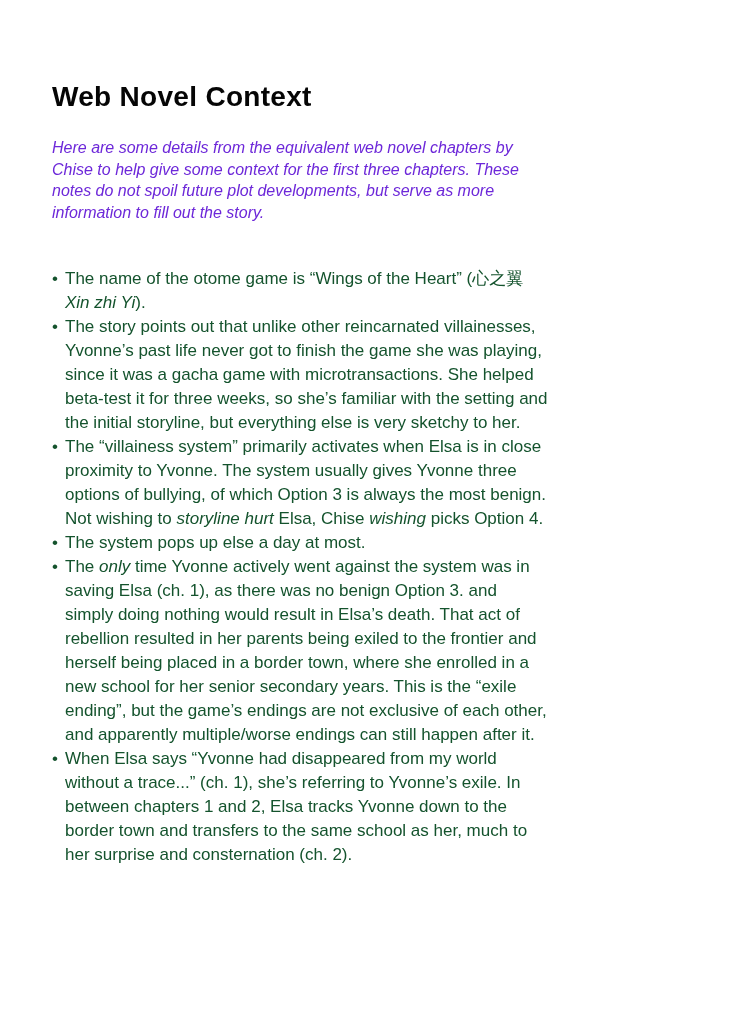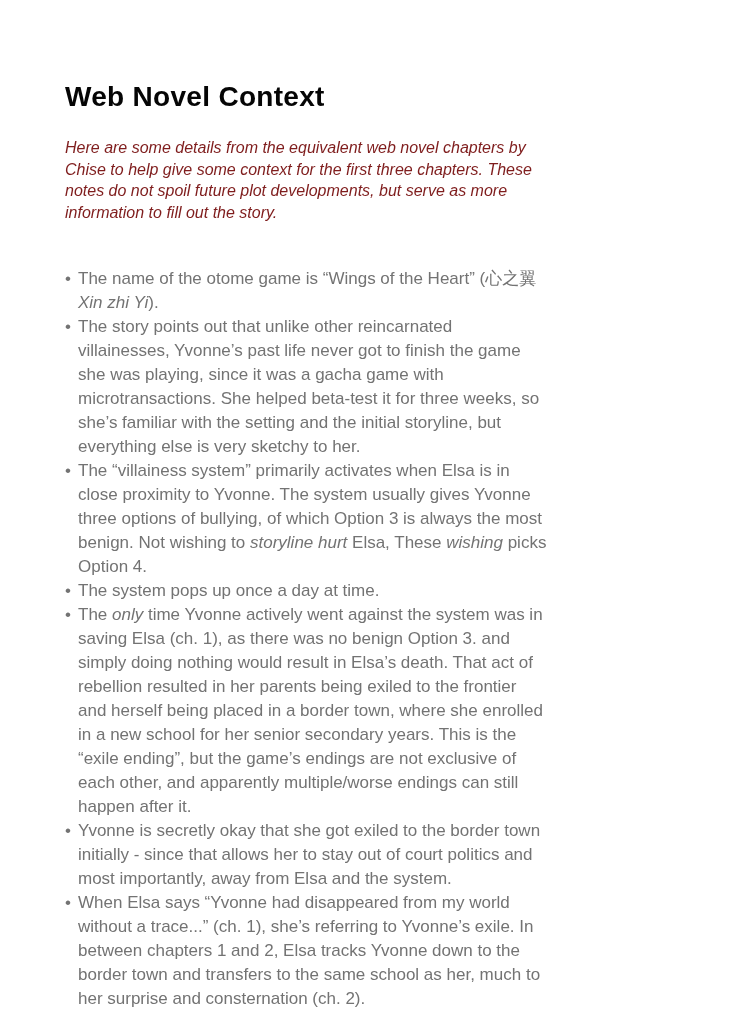--- a/index.html
+++ b/index.html
@@ -11,47 +11,47 @@
     width: 750px;
     height: 1031px;
     font-family: "Liberation Sans", sans-serif;
     color: #0d0d0d;
     overflow: hidden;
   }
   .page {
     box-sizing: border-box;
     width: 636px;
     height: 1031px;
-    padding: 82px 88px 0 65px;
+    padding: 82px 88px 0 52px;
     background: #ffffff;
   }
   h1.doc-title {
     margin: 0 0 25px 0;
     font-size: 28px;
     line-height: 30px;
     font-weight: 700;
     letter-spacing: 0.3px;
     color: #050505;
   }
   p.intro {
     margin: 0 0 44px 0;
     max-width: 575px;
     font-style: italic;
     font-size: 16px;
     line-height: 21.5px;
-    color: #7f1d1d;
+    color: #6d28d9;
   }
   ul.notes {
     list-style: none;
     margin: 0;
     padding: 0;
     max-width: 562px;
     font-size: 17px;
     line-height: 24px;
-    color: #737373;
+    color: #14532d;
   }
   ul.notes li {
     position: relative;
     padding-left: 13px;
   }
   ul.notes li::before {
     content: "\2022";
     position: absolute;
     left: 0;
     top: 0;
@@ -64,19 +64,18 @@
 <body>
 
 <div class="page">
   <h1 class="doc-title">Web Novel Context</h1>
 
   <p class="intro">Here are some details from the equivalent web novel chapters by Chise to help give some context for the first three chapters. These notes do not spoil future plot developments, but serve as more information to fill out the story.</p>
 
   <ul class="notes">
       <li><span>The name of the otome game is “Wings of the Heart” (心之翼 </span><em>Xin zhi Yi</em><span>).</span></li>
       <li><span>The story points out that unlike other reincarnated villainesses, Yvonne’s past life never got to finish the game she was playing, since it was a gacha game with microtransactions. She helped beta-test it for three weeks, so she’s familiar with the setting and the initial storyline, but everything else is very sketchy to her.</span></li>
-      <li><span>The “villainess system” primarily activates when Elsa is in close proximity to Yvonne. The system usually gives Yvonne three options of bullying, of which Option 3 is always the most benign. Not wishing to </span><em>storyline hurt</em><span> Elsa, These </span><em>wishing</em><span> picks Option 4.</span></li>
-      <li><span>The system pops up once a day at time.</span></li>
+      <li><span>The “villainess system” primarily activates when Elsa is in close proximity to Yvonne. The system usually gives Yvonne three options of bullying, of which Option 3 is always the most benign. Not wishing to </span><em>storyline hurt</em><span> Elsa, Chise </span><em>wishing</em><span> picks Option 4.</span></li>
+      <li><span>The system pops up else a day at most.</span></li>
       <li><span>The </span><em>only</em><span> time Yvonne actively went against the system was in saving Elsa (ch. 1), as there was no benign Option 3. and simply doing nothing would result in Elsa’s death. That act of rebellion resulted in her parents being exiled to the frontier and herself being placed in a border town, where she enrolled in a new school for her senior secondary years. This is the “exile ending”, but the game’s endings are not exclusive of each other, and apparently multiple/worse endings can still happen after it.</span></li>
-      <li><span>Yvonne is secretly okay that she got exiled to the border town initially - since that allows her to stay out of court politics and most importantly, away from Elsa and the system.</span></li>
       <li><span>When Elsa says “Yvonne had disappeared from my world without a trace...” (ch. 1), she’s referring to Yvonne’s exile. In between chapters 1 and 2, Elsa tracks Yvonne down to the border town and transfers to the same school as her, much to her surprise and consternation (ch. 2).</span></li>
     </ul>
 </div>
 
 </body></html>

